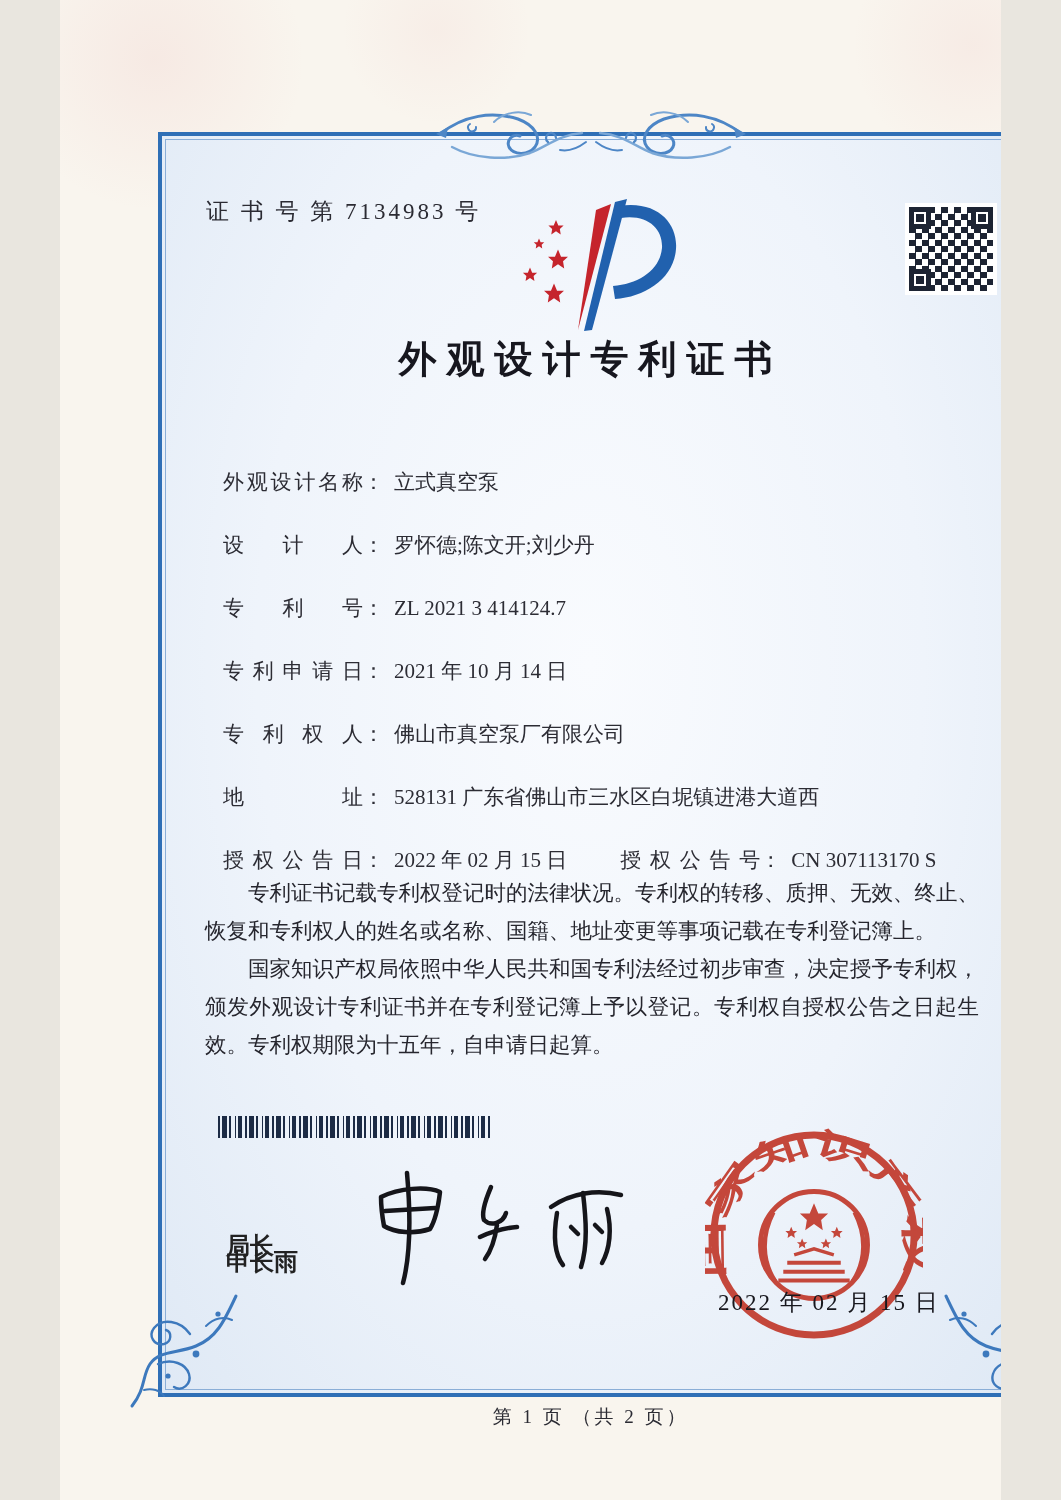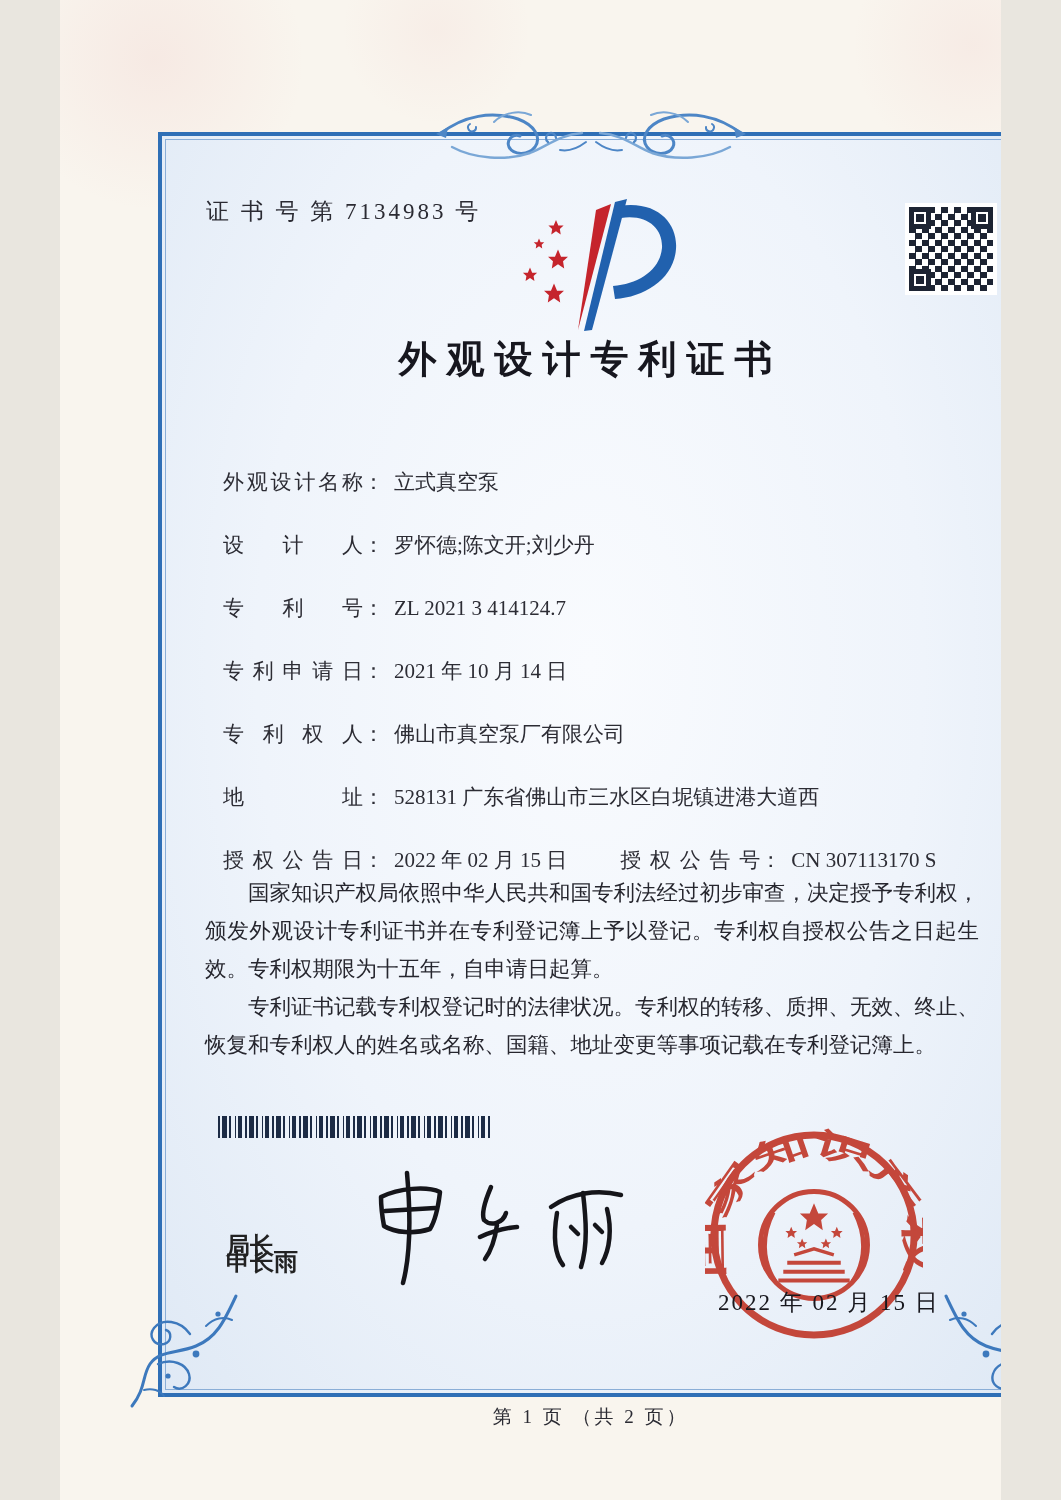--- a/index.html
+++ b/index.html
@@ -175,22 +175,22 @@
       <span class="grant-first">
         <span class="flabel">授权公告日</span><span class="fcolon">：</span><span>2022 年 02 月 15 日</span>
       </span>
       <span>
         <span class="flabel">授权公告号</span><span class="fcolon">：</span><span>CN 307113170 S</span>
       </span>
     </div>
   </div>
 
   <div class="abs paras">
+    <p>专利证书记载专利权登记时的法律状况。专利权的转移、质押、无效、终止、恢复和专利权人的姓名或名称、国籍、地址变更等事项记载在专利登记簿上。</p>
     <p>国家知识产权局依照中华人民共和国专利法经过初步审查，决定授予专利权，颁发外观设计专利证书并在专利登记簿上予以登记。专利权自授权公告之日起生效。专利权期限为十五年，自申请日起算。</p>
-    <p>专利证书记载专利权登记时的法律状况。专利权的转移、质押、无效、终止、恢复和专利权人的姓名或名称、国籍、地址变更等事项记载在专利登记簿上。</p>
   </div>
 
   <div class="abs barcode"></div>
 
   <div class="abs sig-label sig-title">局长</div>
   <div class="abs sig-label sig-name">申长雨</div>
 
   <div class="abs" style="left:285px; top:1165px;">
     <svg width="290" height="122" viewBox="0 0 290 122">
       <g fill="none" stroke="#15151a" stroke-width="4.5" stroke-linecap="round" stroke-linejoin="round">

